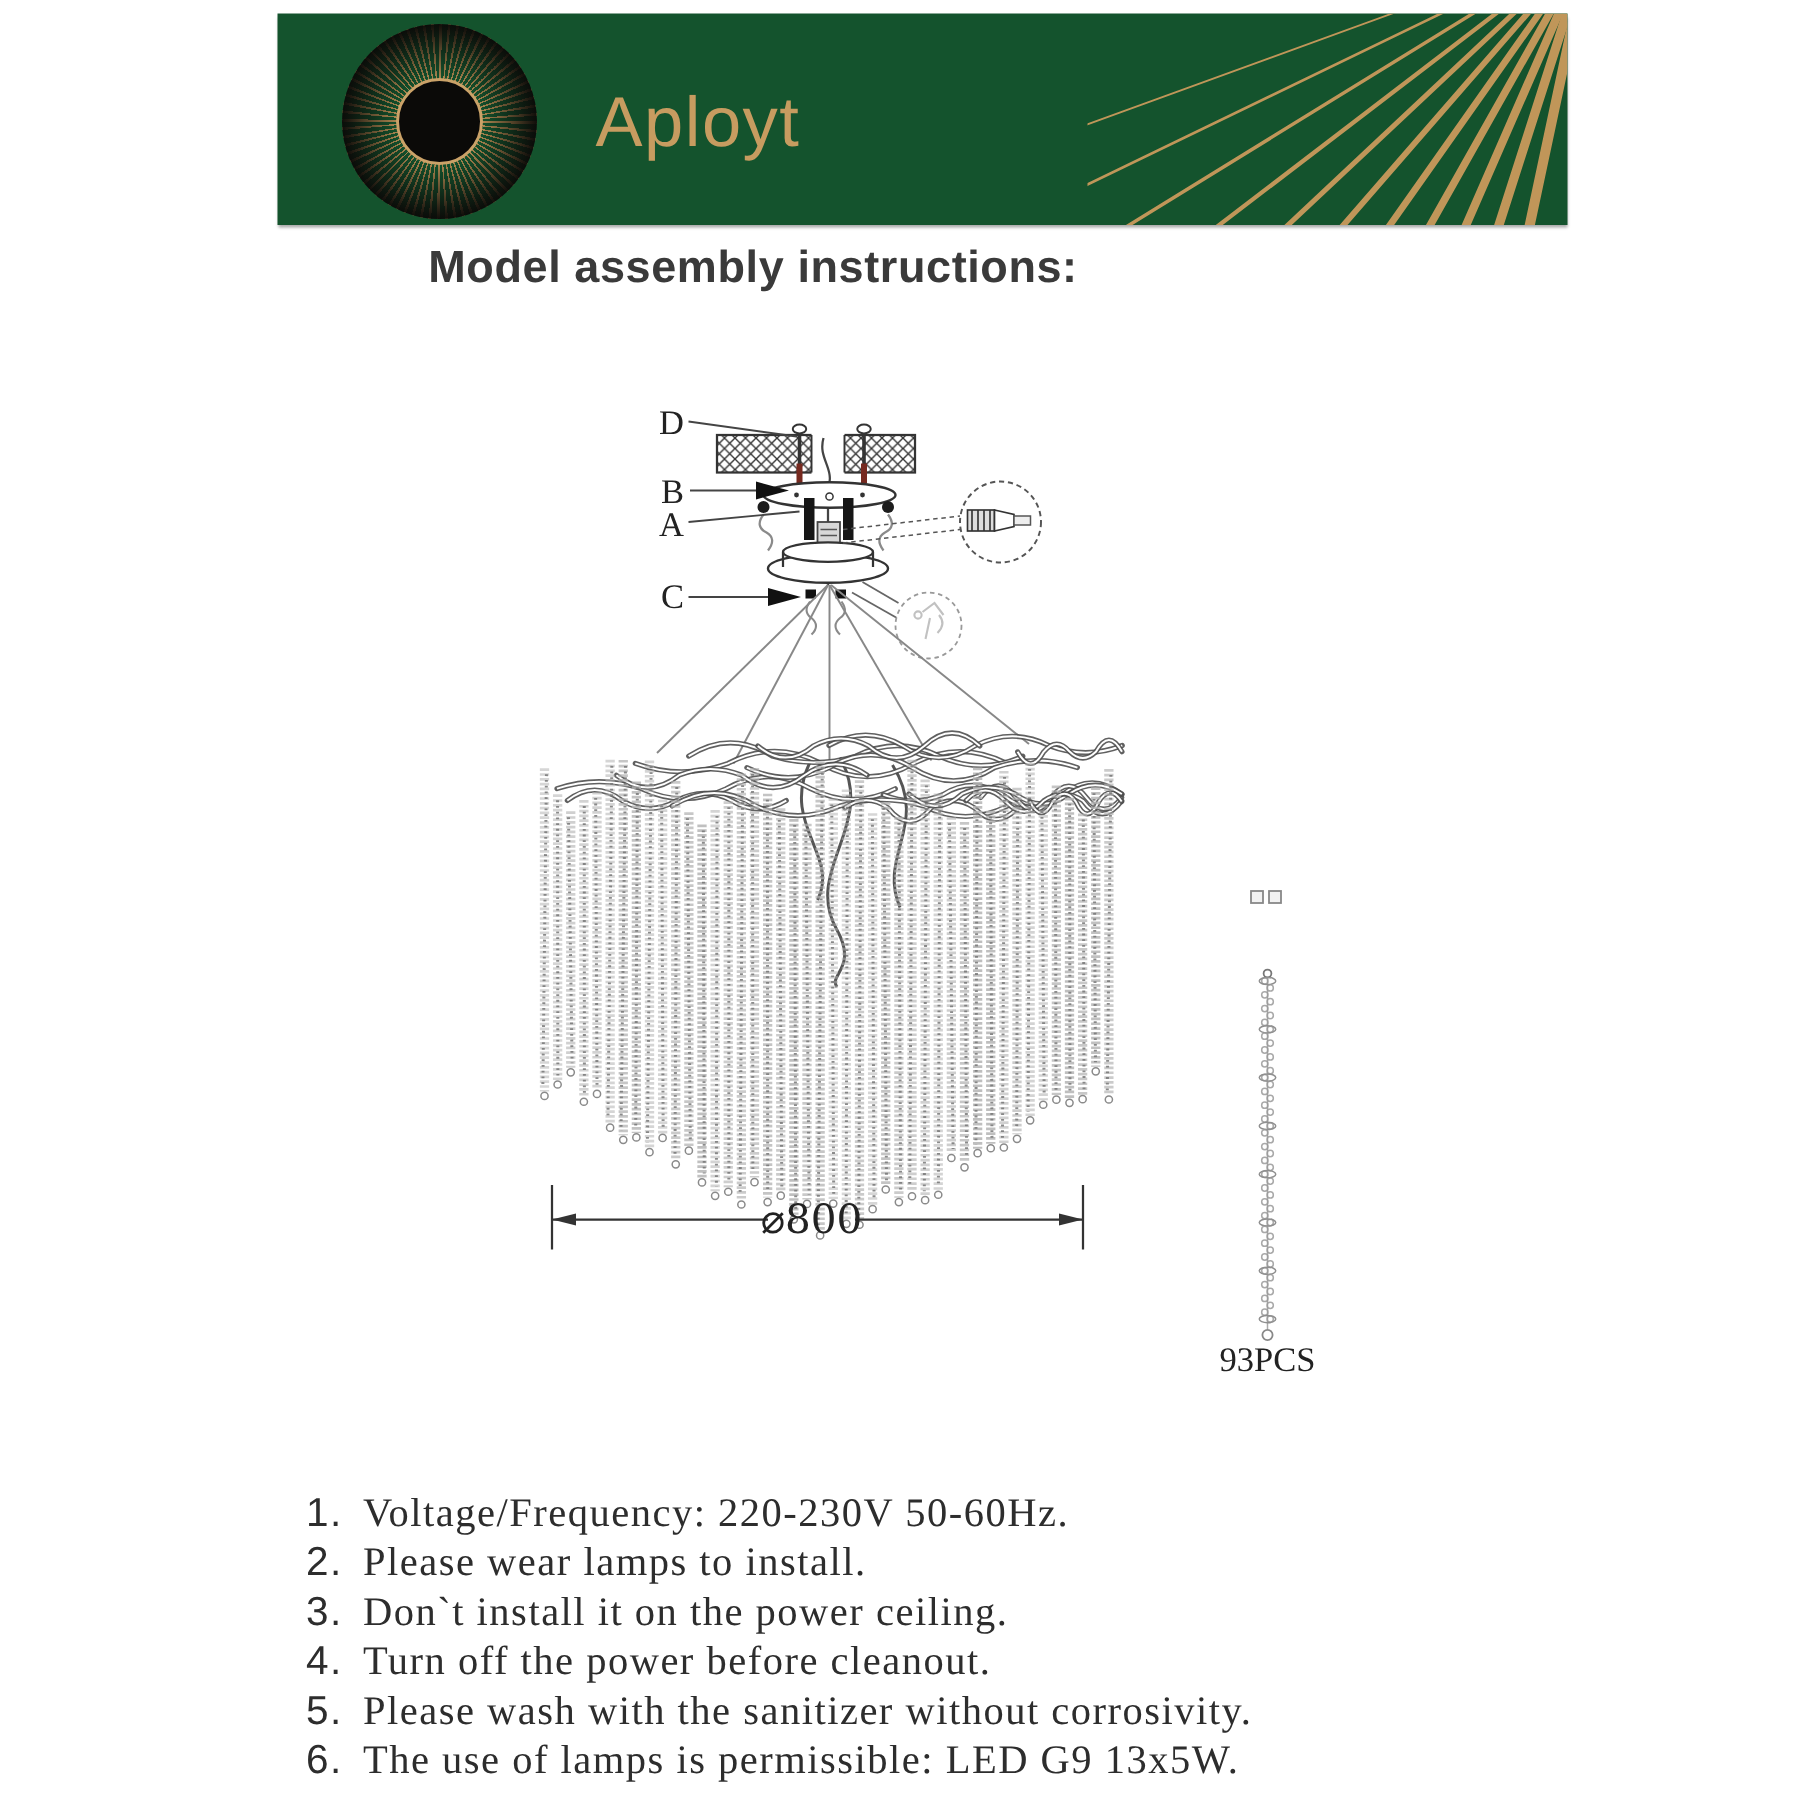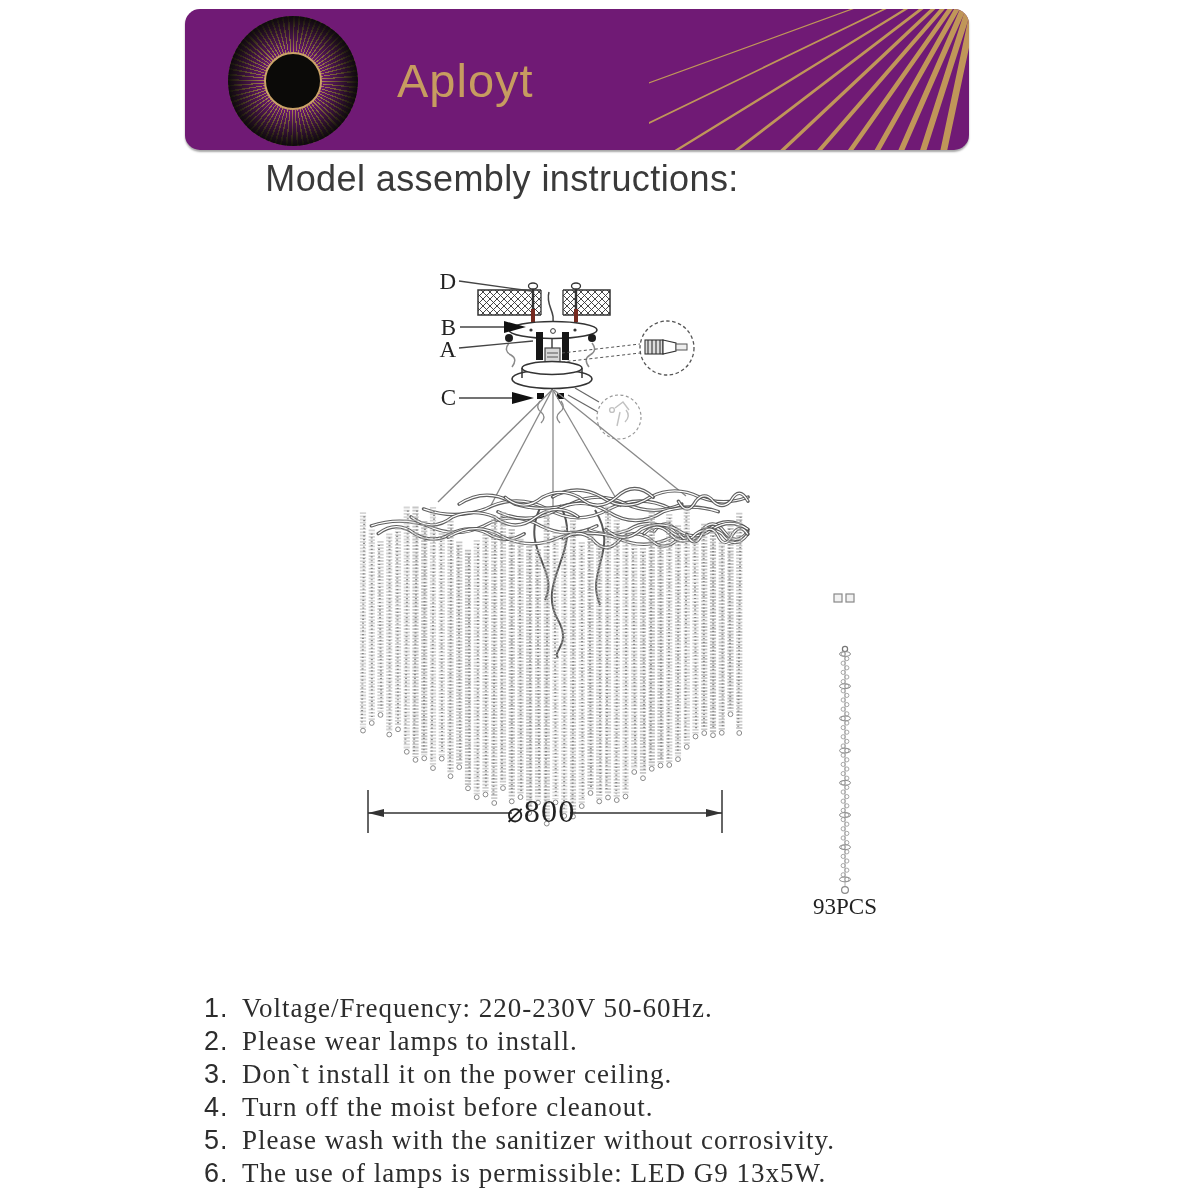--- a/index.html
+++ b/index.html
@@ -1,34 +1,34 @@
 <!DOCTYPE html>
 <html><head>
 <meta charset="utf-8">
 <style>
   html,body{margin:0;padding:0;background:#ffffff;}
   #page{position:relative;width:1200px;height:1200px;background:#ffffff;overflow:hidden;
         font-family:"Liberation Sans",sans-serif;}
 
   
-  #banner{position:absolute;left:185px;top:9px;width:784px;height:141px;background:#701a75;
-          overflow:hidden;box-shadow:0 2px 2px rgba(0,0,0,.35);border-radius:15px;}
+  #banner{position:absolute;left:185px;top:9px;width:860px;height:141px;background:#14532d;
+          overflow:hidden;box-shadow:0 2px 2px rgba(0,0,0,.35);}
   #logo-rays{position:absolute;left:43px;top:7px;width:130px;height:130px;border-radius:50%;
              background:repeating-conic-gradient(#b08a52 0deg 1.6deg, rgba(0,0,0,0) 1.6deg 5deg);}
   #logo-fade{position:absolute;left:43px;top:7px;width:130px;height:130px;border-radius:50%;
              background:radial-gradient(circle,rgba(11,10,8,0) 30%,rgba(11,10,8,.78) 62%,#0b0a08 72%);}
   #logo-core{position:absolute;left:79px;top:43px;width:58px;height:58px;border-radius:50%;
              background:#0b0a08;border:2px solid #caa268;box-sizing:border-box;}
   #brand{position:absolute;left:212px;top:44px;font-size:47px;font-weight:400;color:#c79c60;
          letter-spacing:1px;}
   #banner-rays{position:absolute;right:0;top:0;}
 
   
   #title-block{position:absolute;left:0;top:161px;width:1004px;text-align:center;color:#3a3a3a;
-               font-size:36px;line-height:35px;letter-spacing:.4px;}
+               font-size:30px;line-height:35px;letter-spacing:.4px;font-weight:bold;}
 
   
   #diagram-svg{position:absolute;left:0;top:250px;}
   .lbl{font-family:"Liberation Serif",serif;font-size:23px;fill:#222;}
   .dim{font-family:"DejaVu Serif",serif;font-size:27px;fill:#222;}
 
   
   #instructions{position:absolute;left:204px;top:992px;width:860px;color:#2d2d2d;
                 font-size:27px;line-height:33px;letter-spacing:1px;}
   .instr-row{display:flex;}
@@ -430,21 +430,21 @@
     <div class="instr-row">
       <span class="instr-num">2.</span>
       <span class="instr-text">Please wear lamps to install.</span>
     </div>
     <div class="instr-row">
       <span class="instr-num">3.</span>
       <span class="instr-text">Don`t install it on the power ceiling.</span>
     </div>
     <div class="instr-row">
       <span class="instr-num">4.</span>
-      <span class="instr-text">Turn off the moist before cleanout.</span>
+      <span class="instr-text">Turn off the power before cleanout.</span>
     </div>
     <div class="instr-row">
       <span class="instr-num">5.</span>
       <span class="instr-text">Please wash with the sanitizer without corrosivity.</span>
     </div>
     <div class="instr-row">
       <span class="instr-num">6.</span>
       <span class="instr-text">The use of lamps is permissible: LED G9 13x5W.</span>
     </div>
   </div>

